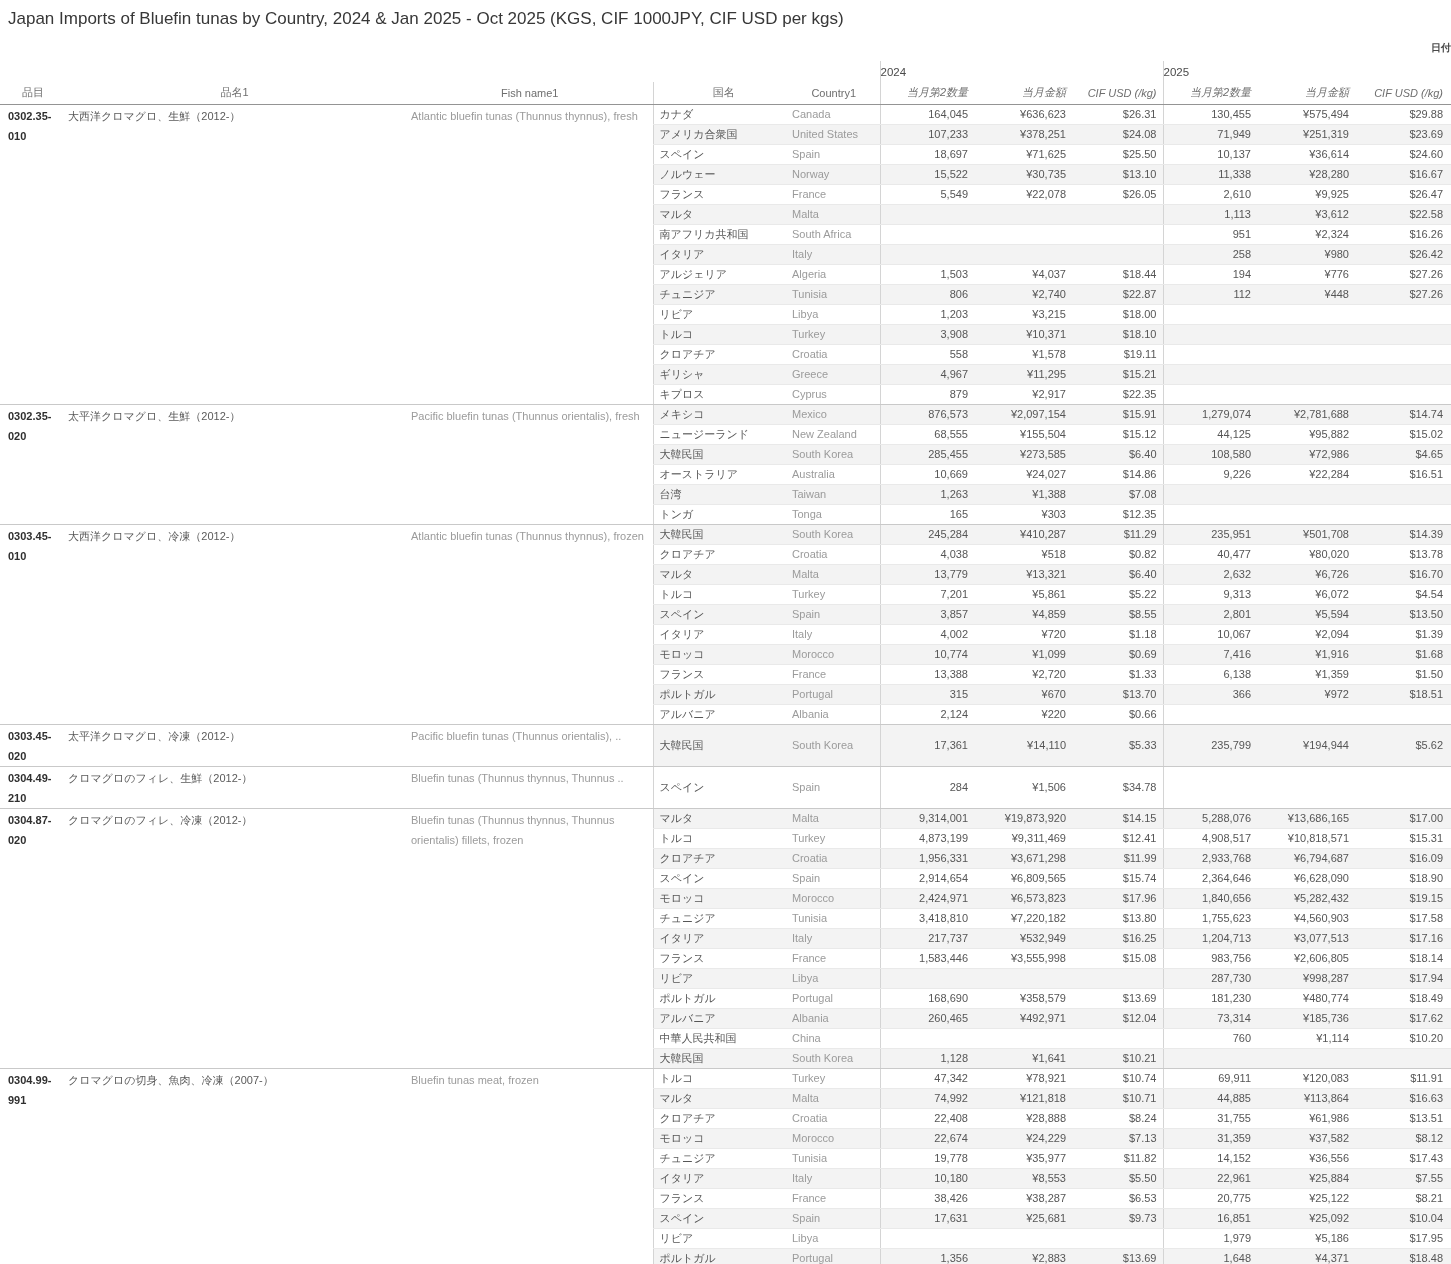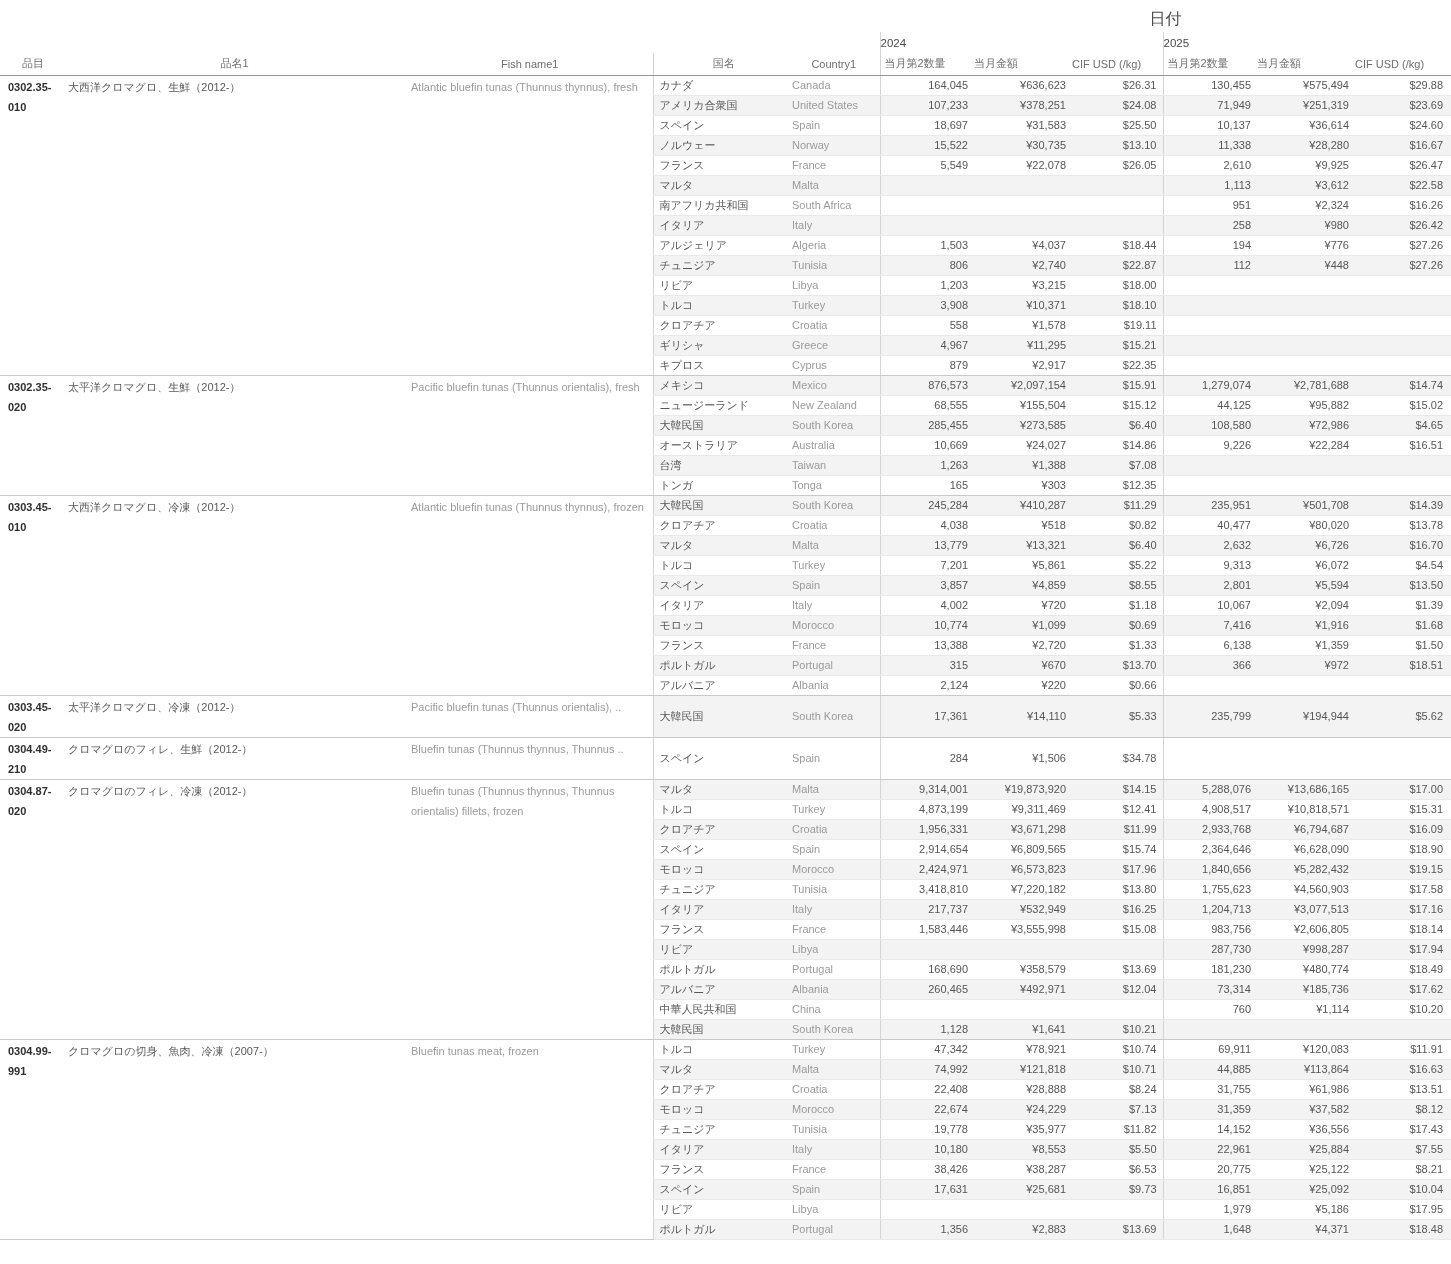--- a/index.html
+++ b/index.html
@@ -7,24 +7,24 @@
   body { font-family:"Liberation Sans","DejaVu Sans",sans-serif; color:#4f4f4f; }
   .canvas { position:relative; width:1451px; height:1264px; background:#fff; overflow:hidden; }
 
   .title { font-size:17px; color:#373737; padding:9px 0 0 8px; letter-spacing:0; white-space:nowrap; }
 
   table { border-collapse:collapse; table-layout:fixed; width:1451px; margin-top:6px; font-size:11px; }
   th, td { overflow:hidden; }
 
   
   thead th { font-weight:400; color:#6e6e6e; text-align:center; white-space:nowrap; }
-  .hdr-date   { text-align:center; color:#4a4a4a; height:26px; vertical-align:middle; font-size:16px; }
+  .hdr-date   { text-align:right; color:#4a4a4a; height:26px; vertical-align:middle; font-size:10px;font-weight:bold; }
   .hdr-year   { text-align:left; color:#4a4a4a; height:21px; vertical-align:middle; font-size:11.5px; }
   .hdr-lbl    { height:22px; vertical-align:middle; padding:0 4px; }
-  .hdr-num    { text-align:left; }
+  .hdr-num    { text-align:right;font-style:italic; }
   tr.lblrow th { border-bottom:1px solid #949494; }
 
   
   .vl  { border-left:1px solid #d4d4d4; }
 
   
   tbody td { height:20px; line-height:19px; padding:0 4px; white-space:nowrap; border-bottom:1px solid #e9e9e9; }
   td.rowhead { vertical-align:top; white-space:normal; line-height:20px; padding-top:1px;
                border-bottom:1px solid #c9c9c9; background:#fff; }
   td.code    { font-weight:700; color:#2f2f2f; padding-left:8px; }
@@ -36,20 +36,21 @@
   td.q, td.v { padding-right:2px; }
   td.u24     { padding-right:6px; }
   td.u25     { padding-right:8px; }
   td.band    { background:#f3f3f3; }
   tr.sec-end td { border-bottom:1px solid #c9c9c9; }
 </style>
 </head>
 <body>
 
 <div class="canvas">
+  <div class="title">Japan Imports of Bluefin tunas by Country, 2024 &amp; Jan 2025 - Oct 2025 (KGS, CIF 1000JPY, CIF USD per kgs)</div>
 
   <table>
     <colgroup>
       <col style="width:62px">
         <col style="width:343px">
         <col style="width:248px">
       <col style="width:135px">
         <col style="width:92px">
       <col style="width:90px">
         <col style="width:98px">
@@ -105,21 +106,21 @@
           <td class="num v band">¥378,251</td>
           <td class="num u24 band">$24.08</td>
           <td class="num q vl band">71,949</td>
           <td class="num v band">¥251,319</td>
           <td class="num u25 band">$23.69</td>
         </tr>
         <tr>
           <td class="cjp vl">スペイン</td>
           <td class="cen">Spain</td>
           <td class="num q vl">18,697</td>
-          <td class="num v">¥31,583</td>
+          <td class="num v">¥71,625</td>
           <td class="num u24">$25.50</td>
           <td class="num q vl">10,137</td>
           <td class="num v">¥36,614</td>
           <td class="num u25">$24.60</td>
         </tr>
         <tr>
           <td class="cjp vl band">ノルウェー</td>
           <td class="cen band">Norway</td>
           <td class="num q vl band">15,522</td>
           <td class="num v band">¥30,735</td>

